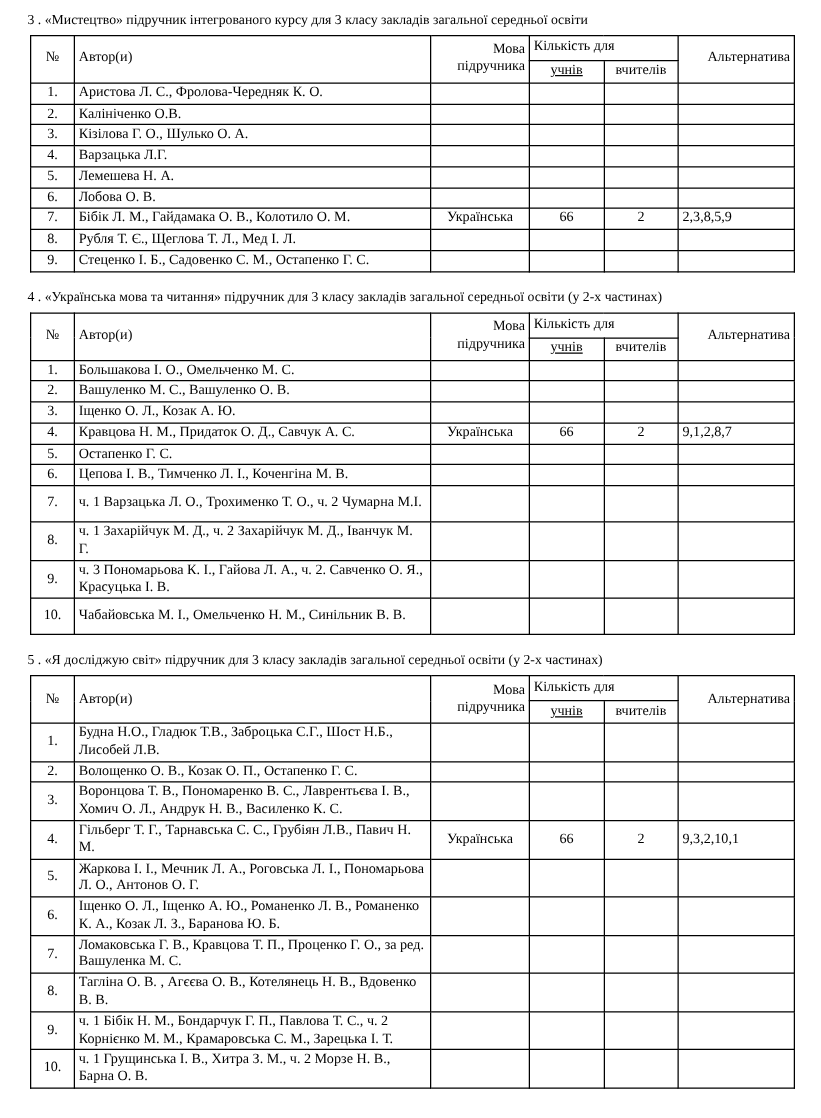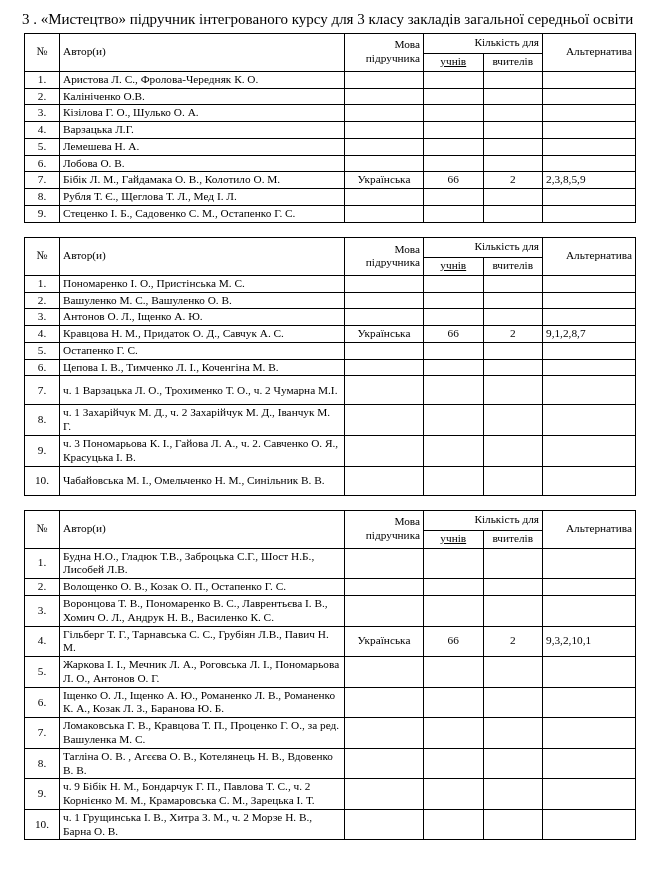--- a/index.html
+++ b/index.html
@@ -16,41 +16,41 @@
   }
   .page {
     width: 657px;
     box-sizing: border-box;
     padding: 10px 14px 10px 18px;
   }
   .section {
     margin-bottom: 14px;
   }
   .section-title {
-    font-size: 15px;
+    font-size: 11px;
     line-height: 1.25;
     margin: 0 0 4px 4px;
     text-align: left;
   }
   table.book-table {
     border-collapse: collapse;
     width: 612px;
     table-layout: fixed;
     margin-left: 6px;
   }
   table.book-table td, table.book-table th {
     border: 1px solid #000000;
     padding: 1px 3px;
     font-size: 11.3px;
     line-height: 1.22;
     vertical-align: middle;
     font-weight: normal;
   }
   thead td, thead th {
-    text-align: right;
+    text-align: left;
     vertical-align: middle;
   }
   .col-num { width: 28px; text-align: center; }
   .col-author { width: 278px; text-align: left; }
   .col-lang { width: 72px; text-align: right; }
   .col-pupils { width: 50px; text-align: center; text-decoration: underline; }
   .col-teachers { width: 62px; text-align: center; }
   .col-alt { width: 86px; text-align: right; padding-left: 4px; }
   td.num { text-align: center; }
   td.author { text-align: left; }
@@ -151,54 +151,55 @@
               <td class="author">Стеценко І. Б., Садовенко С. М., Остапенко Г. С.</td>
               <td class="lang"></td>
               <td class="pupils"></td>
               <td class="teachers"></td>
               <td class="alt"></td>
             </tr>
           </tbody>
         </table>
       </div>
       <div class="section">
+        <div class="section-title">4 . «Українська мова та читання» підручник для 3 класу закладів загальної середньої освіти (у 2-х частинах)</div>
         <table class="book-table">
           <thead>
             <tr class="hdr-top">
               <td class="col-num" rowspan="2">№</td>
               <td class="col-author" rowspan="2">Автор(и)</td>
               <td class="col-lang" rowspan="2">Мова підручника</td>
               <td class="" colspan="2">Кількість для</td>
               <td class="col-alt" rowspan="2">Альтернатива</td>
             </tr>
             <tr class="hdr-sub">
               <td class="col-pupils">учнів</td>
               <td class="col-teachers">вчителів</td>
             </tr>
           </thead>
           <tbody>
             <tr>
               <td class="num">1.</td>
-              <td class="author">Пономаренко І. О., Пристінська М. С.</td>
+              <td class="author">Большакова І. О., Омельченко М. С.</td>
               <td class="lang"></td>
               <td class="pupils"></td>
               <td class="teachers"></td>
               <td class="alt"></td>
             </tr>
             <tr>
               <td class="num">2.</td>
               <td class="author">Вашуленко М. С., Вашуленко О. В.</td>
               <td class="lang"></td>
               <td class="pupils"></td>
               <td class="teachers"></td>
               <td class="alt"></td>
             </tr>
             <tr>
               <td class="num">3.</td>
-              <td class="author">Антонов О. Л., Іщенко А. Ю.</td>
+              <td class="author">Іщенко О. Л., Козак А. Ю.</td>
               <td class="lang"></td>
               <td class="pupils"></td>
               <td class="teachers"></td>
               <td class="alt"></td>
             </tr>
             <tr>
               <td class="num">4.</td>
               <td class="author">Кравцова Н. М., Придаток О. Д., Савчук А. С.</td>
               <td class="lang">Українська</td>
               <td class="pupils">66</td>
@@ -250,20 +251,21 @@
               <td class="author">Чабайовська М. І., Омельченко Н. М., Синільник В. В.</td>
               <td class="lang"></td>
               <td class="pupils"></td>
               <td class="teachers"></td>
               <td class="alt"></td>
             </tr>
           </tbody>
         </table>
       </div>
       <div class="section">
+        <div class="section-title">5 . «Я досліджую світ» підручник для 3 класу закладів загальної середньої освіти (у 2-х частинах)</div>
         <table class="book-table">
           <thead>
             <tr class="hdr-top">
               <td class="col-num" rowspan="2">№</td>
               <td class="col-author" rowspan="2">Автор(и)</td>
               <td class="col-lang" rowspan="2">Мова підручника</td>
               <td class="" colspan="2">Кількість для</td>
               <td class="col-alt" rowspan="2">Альтернатива</td>
             </tr>
             <tr class="hdr-sub">
@@ -331,21 +333,21 @@
             <tr class="row-tall">
               <td class="num">8.</td>
               <td class="author">Тагліна О. В. , Агєєва О. В., Котелянець Н. В., Вдовенко В. В.</td>
               <td class="lang"></td>
               <td class="pupils"></td>
               <td class="teachers"></td>
               <td class="alt"></td>
             </tr>
             <tr class="row-tall">
               <td class="num">9.</td>
-              <td class="author">ч. 9 Бібік Н. М., Бондарчук Г. П., Павлова Т. С., ч. 2 Корнієнко М. М., Крамаровська С. М., Зарецька І. Т.</td>
+              <td class="author">ч. 1 Бібік Н. М., Бондарчук Г. П., Павлова Т. С., ч. 2 Корнієнко М. М., Крамаровська С. М., Зарецька І. Т.</td>
               <td class="lang"></td>
               <td class="pupils"></td>
               <td class="teachers"></td>
               <td class="alt"></td>
             </tr>
             <tr class="row-tall">
               <td class="num">10.</td>
               <td class="author">ч. 1 Грущинська І. В., Хитра З. М., ч. 2 Морзе Н. В., Барна О. В.</td>
               <td class="lang"></td>
               <td class="pupils"></td>

